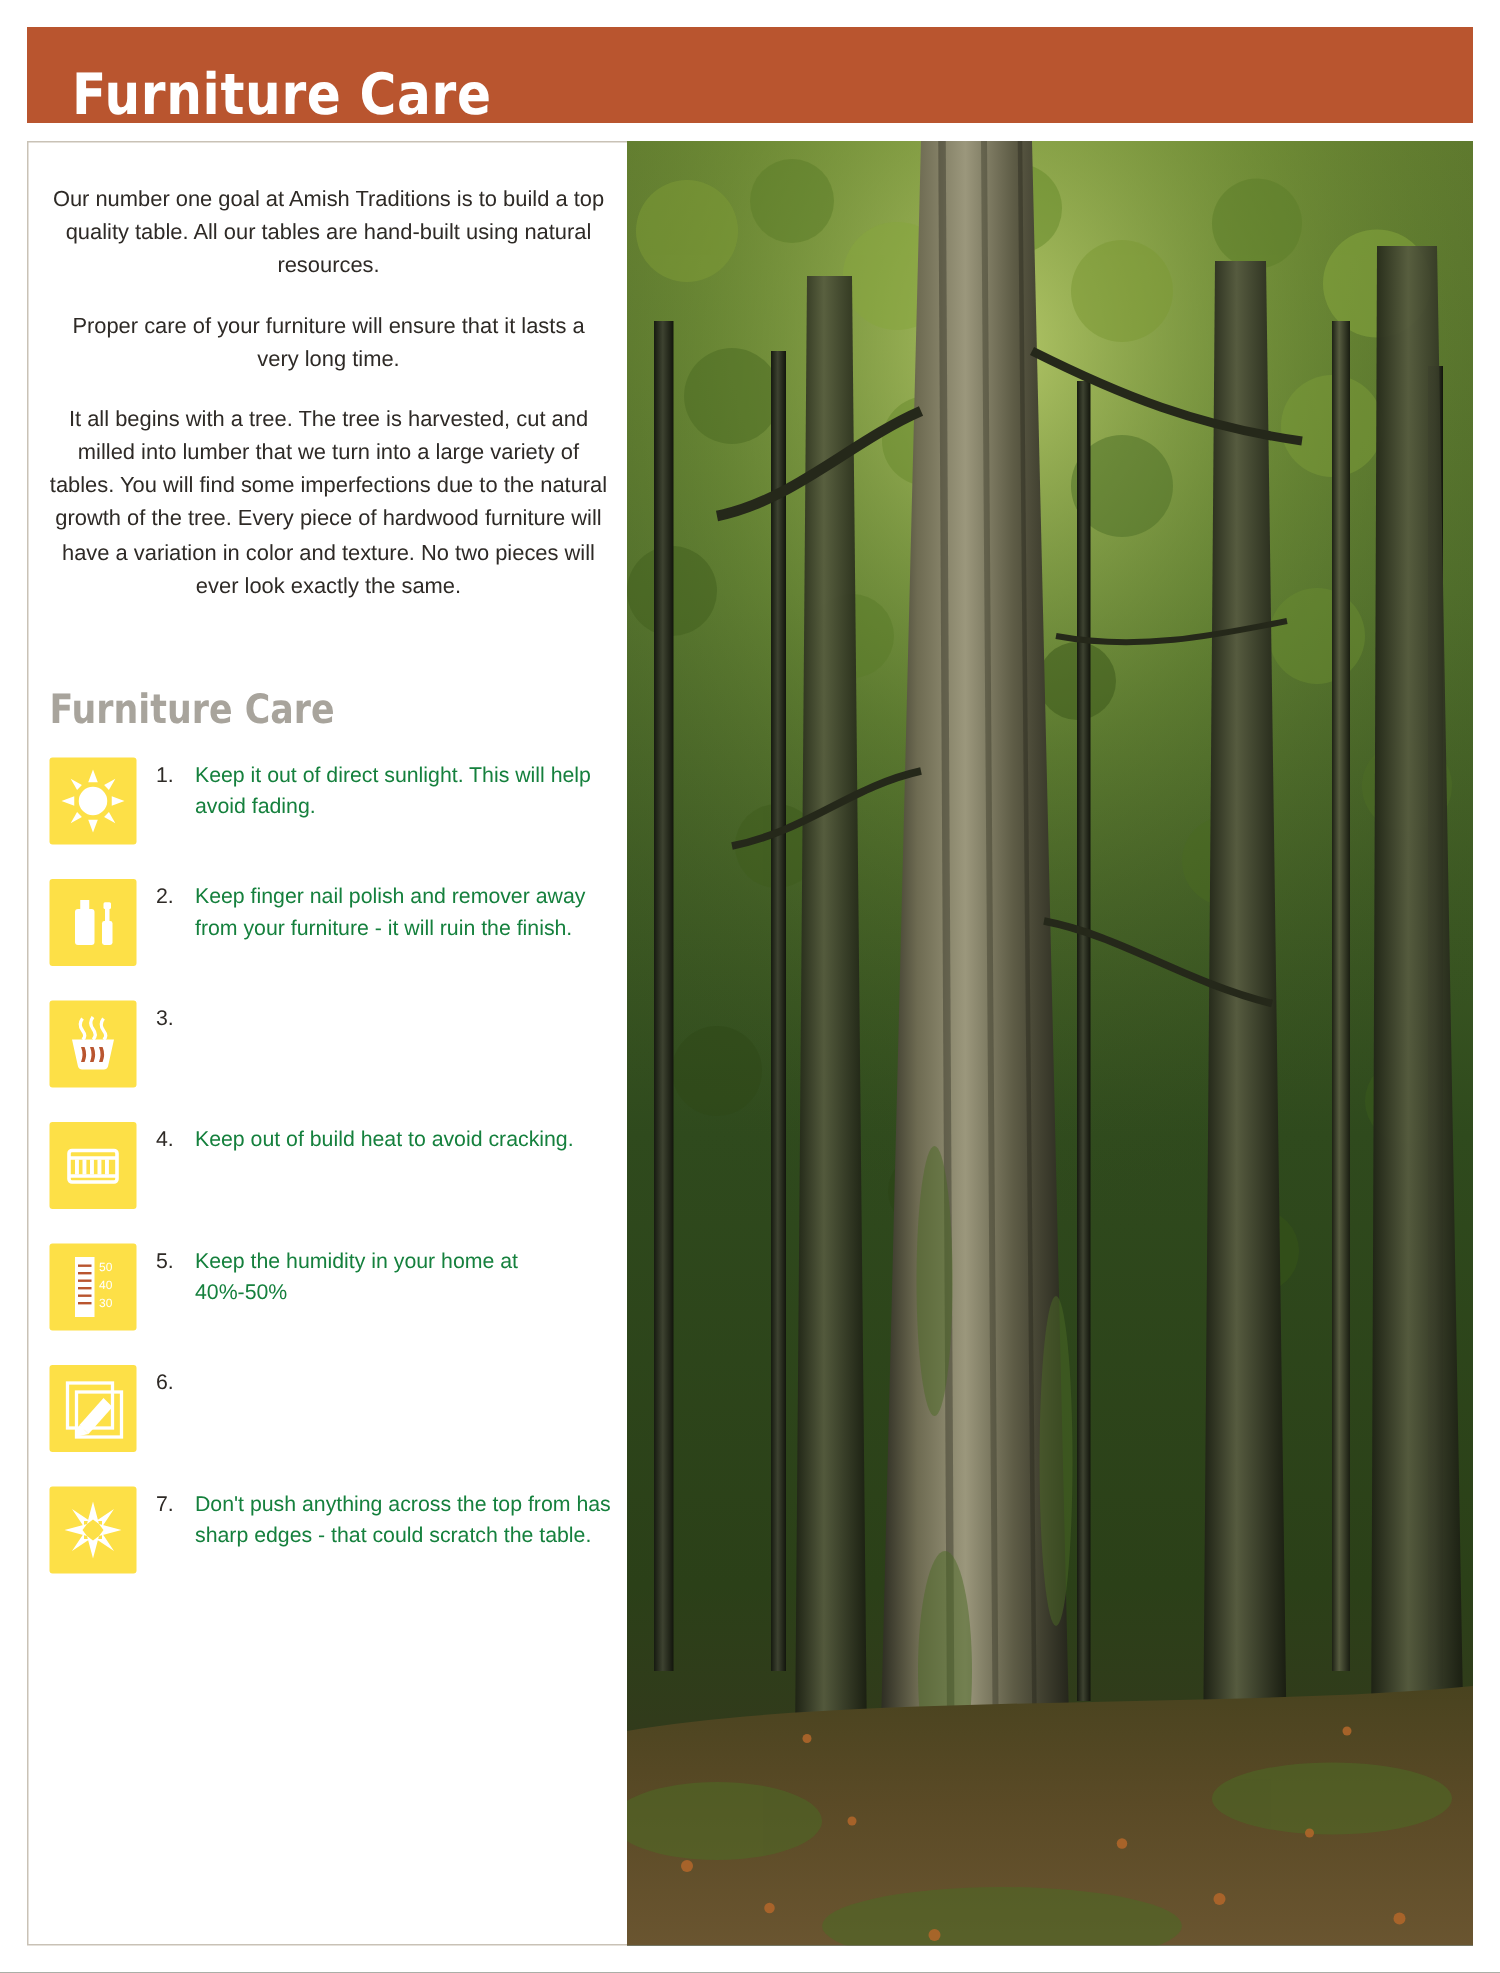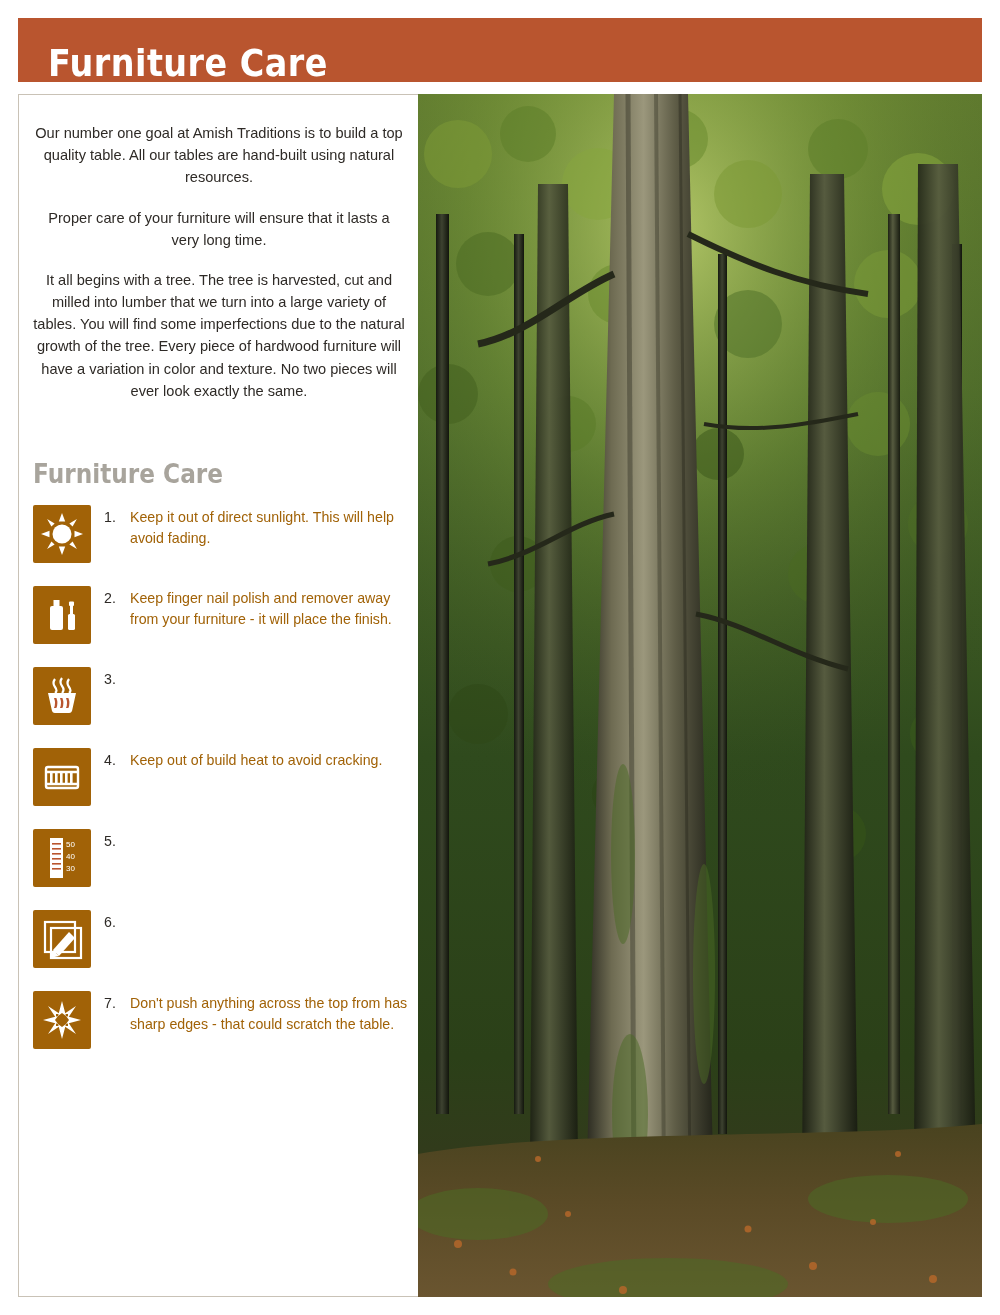--- a/index.html
+++ b/index.html
@@ -95,21 +95,21 @@
   .care-item {
     position: relative;
     display: flex;
     align-items: flex-start;
     margin-bottom: 23px;
   }
   .icon-box {
     flex: 0 0 auto;
     width: 58px;
     height: 58px;
-    background: #a16207;
+    background: #fde047;
     border-radius: 2px;
     position: relative;
     overflow: hidden;
   }
   .icon-box svg { display: block; }
   .item-num {
     flex: 0 0 auto;
     width: 26px;
     text-align: left;
     padding-left: 13px;
@@ -117,21 +117,21 @@
     font-size: 14.2px;
     color: #2e2a26;
     line-height: 1.5;
     padding-top: 2px;
   }
   .item-text {
     flex: 1 1 auto;
     font-family: "Liberation Sans", sans-serif;
     font-size: 14.2px;
     line-height: 1.5;
-    color: #a16207;
+    color: #15803d;
     padding-top: 2px;
   }
   
   .photo {
     position: absolute;
     left: 418px;
     top: 94px;
     width: 564px;
     height: 1203px;
     overflow: hidden;
@@ -188,21 +188,21 @@
           <g fill="#ffffff">
             <rect x="17" y="20" width="13" height="24" rx="2"></rect>
             <rect x="20.5" y="14" width="6" height="7"></rect>
             <rect x="35" y="28" width="7" height="16" rx="1.6"></rect>
             <rect x="37" y="19" width="3" height="10"></rect>
             <rect x="36" y="15.5" width="5" height="4.5" rx="1"></rect>
           </g>
         </svg>
       </div>
       <div class="item-num">2.</div>
-      <div class="item-text">Keep finger nail polish and remover away from your furniture - it will place the finish.</div>
+      <div class="item-text">Keep finger nail polish and remover away from your furniture - it will ruin the finish.</div>
     </div>
 
     <div class="care-item">
       <div class="icon-box">
         <svg width="58" height="58" viewBox="0 0 58 58">
           <g fill="#ffffff">
             <path d="M15 26 h28 l-4 18 a3 3 0 0 1 -3 2 h-14 a3 3 0 0 1 -3 -2 z"></path>
           </g>
           <g fill="#b9552f">
             <path d="M21 31 q2 5 0 10 h2.4 q2-5 0-10z"></path>
@@ -251,20 +251,21 @@
             <rect x="19" y="29" width="9" height="1.6"></rect>
             <rect x="19" y="34" width="9" height="1.6"></rect>
             <rect x="19" y="39" width="9" height="1.6"></rect>
           </g>
           <text x="33" y="18" font-family="Liberation Sans, sans-serif" font-size="8" fill="#ffffff">50</text>
           <text x="33" y="30" font-family="Liberation Sans, sans-serif" font-size="8" fill="#ffffff">40</text>
           <text x="33" y="42" font-family="Liberation Sans, sans-serif" font-size="8" fill="#ffffff">30</text>
         </svg>
       </div>
       <div class="item-num">5.</div>
+      <div class="item-text">Keep the humidity in your home at 40%-50%</div>
     </div>
 
     <div class="care-item">
       <div class="icon-box">
         <svg width="58" height="58" viewBox="0 0 58 58">
           <g fill="none" stroke="#ffffff" stroke-width="2.2">
             <rect x="12" y="12" width="30" height="30"></rect>
             <rect x="18" y="18" width="30" height="30"></rect>
           </g>
           <polygon points="20,40 36,22 42,28 26,46" fill="#ffffff"></polygon>

